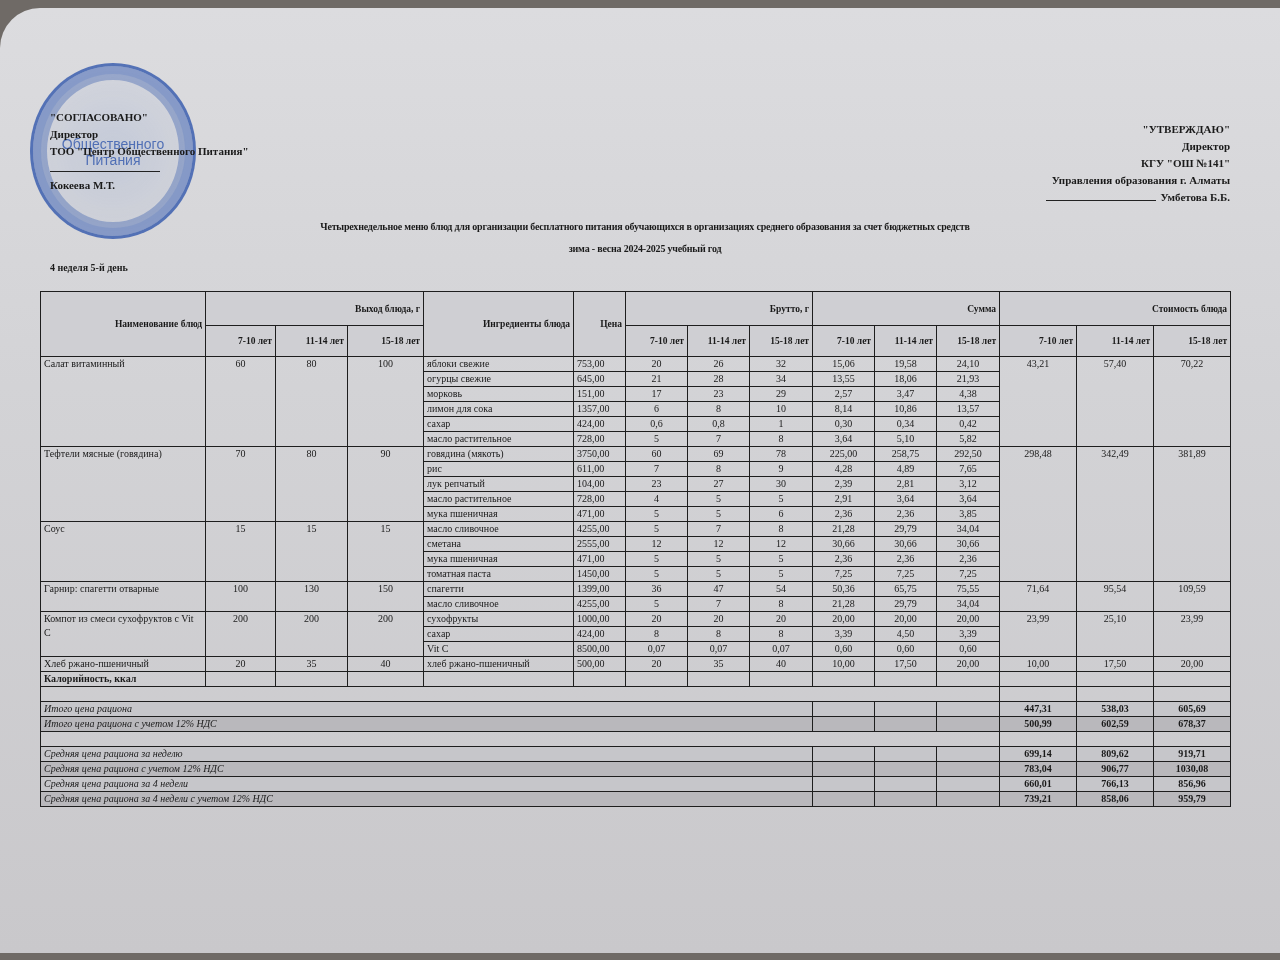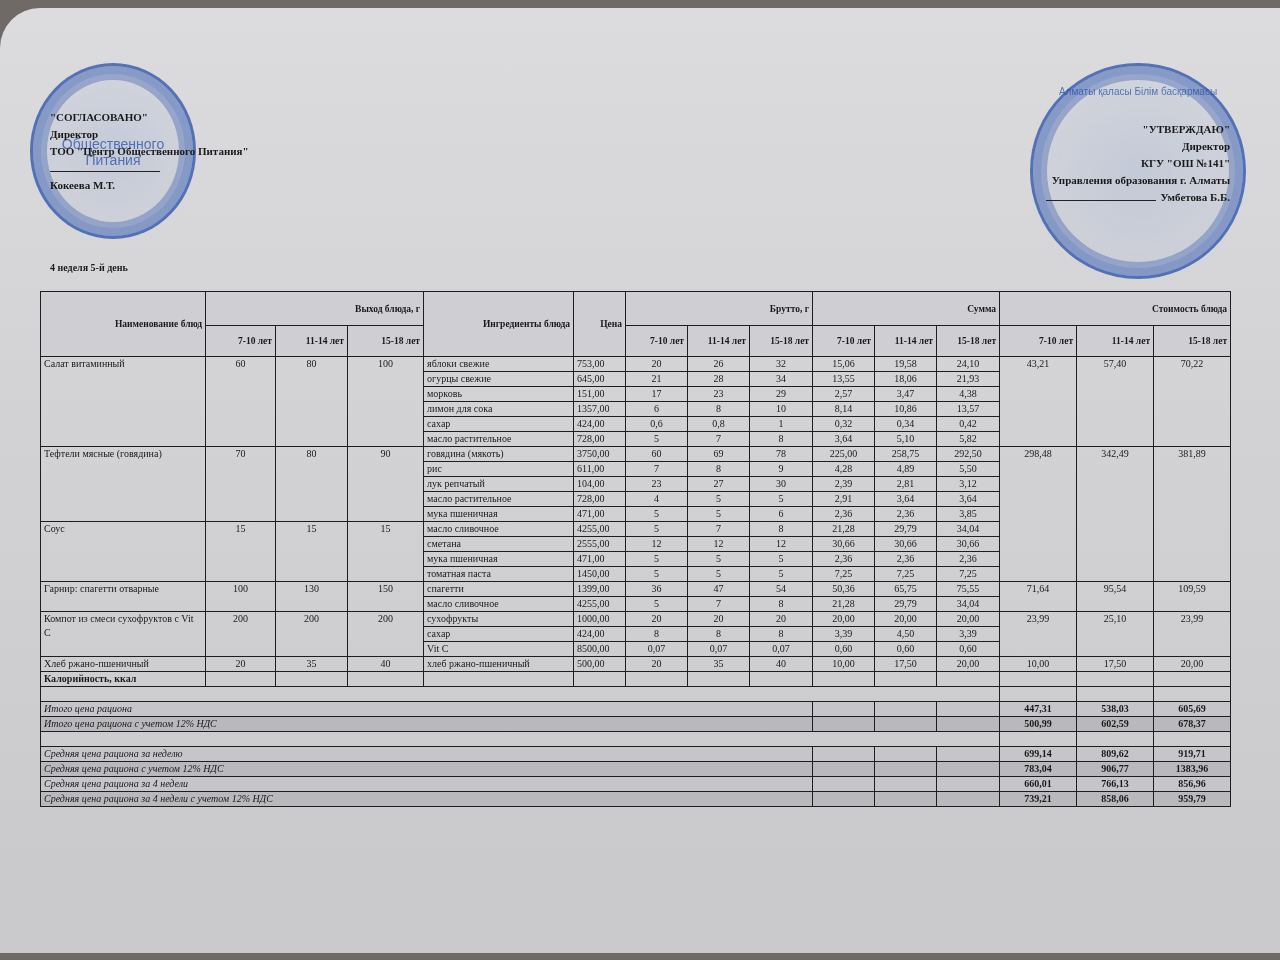--- a/index.html
+++ b/index.html
@@ -66,40 +66,41 @@
   .kcal { font-weight: bold; }
 </style>
 </head>
 <body>
 
 <div class="paper">
 
   <div class="stamp stamp-left">
     <div class="stamp-text" style="top:70px">Общественного Питания</div>
   </div>
-  <div class="stamp stamp-right">
-    <div class="stamp-text" style="top:20px;font-size:10px">Алматы қаласы Білім басқармасы</div>
-  </div>
 
   <div class="approve-left">
     <div>"СОГЛАСОВАНО"</div>
     <div>Директор</div>
     <div>ТОО "Центр Общественного Питания"</div>
     <div><span class="sig-line"></span></div>
     <div>Кокеева М.Т.</div>
   </div>
 
   <div class="approve-right">
     <div>"УТВЕРЖДАЮ"</div>
     <div>Директор</div>
     <div>КГУ  "ОШ №141"</div>
     <div>Управления образования г. Алматы</div>
     <div><span class="sig-line"></span><span>Умбетова Б.Б.</span></div>
   </div>
 
+  <div class="doc-title">
+    <div>Четырехнедельное меню блюд для организации бесплатного питания обучающихся в организациях среднего образования за счет бюджетных средств</div>
+    <div>зима - весна 2024-2025 учебный год</div>
+  </div>
 
   <div class="week-day">4 неделя 5-й день</div>
 
   <table class="menu">
     <colgroup>
       <col style="width:165px">
         <col style="width:70px">
         <col style="width:72px">
         <col style="width:76px">
       <col style="width:150px">
@@ -186,21 +187,21 @@
           <td class="c">8,14</td>
           <td class="c">10,86</td>
           <td class="c">13,57</td>
         </tr>
         <tr>
           <td class="l">сахар</td>
           <td class="r">424,00</td>
           <td class="c">0,6</td>
           <td class="c">0,8</td>
           <td class="c">1</td>
-          <td class="c">0,32</td>
+          <td class="c">0,30</td>
           <td class="c">0,34</td>
           <td class="c">0,42</td>
         </tr>
         <tr>
           <td class="l">масло растительное</td>
           <td class="r">728,00</td>
           <td class="c">5</td>
           <td class="c">7</td>
           <td class="c">8</td>
           <td class="c">3,64</td>
@@ -225,21 +226,21 @@
           <td class="c top" rowspan="9">381,89</td>
         </tr>
         <tr>
           <td class="l">рис</td>
           <td class="r">611,00</td>
           <td class="c">7</td>
           <td class="c">8</td>
           <td class="c">9</td>
           <td class="c">4,28</td>
           <td class="c">4,89</td>
-          <td class="c">5,50</td>
+          <td class="c">7,65</td>
         </tr>
         <tr>
           <td class="l">лук репчатый</td>
           <td class="r">104,00</td>
           <td class="c">23</td>
           <td class="c">27</td>
           <td class="c">30</td>
           <td class="c">2,39</td>
           <td class="c">2,81</td>
           <td class="c">3,12</td>
@@ -445,21 +446,21 @@
           <td class="sum-val">809,62</td>
           <td class="sum-val">919,71</td>
         </tr>
         <tr class="shade2">
           <td class="l sum-label" colspan="9">Средняя цена рациона с учетом 12% НДС</td>
           <td></td>
           <td></td>
           <td></td>
           <td class="sum-val">783,04</td>
           <td class="sum-val">906,77</td>
-          <td class="sum-val">1383,96</td>
+          <td class="sum-val">1030,08</td>
         </tr>
         <tr class="shade1">
           <td class="l sum-label" colspan="9">Средняя цена рациона за 4 недели</td>
           <td></td>
           <td></td>
           <td></td>
           <td class="sum-val">660,01</td>
           <td class="sum-val">766,13</td>
           <td class="sum-val">856,96</td>
         </tr>

